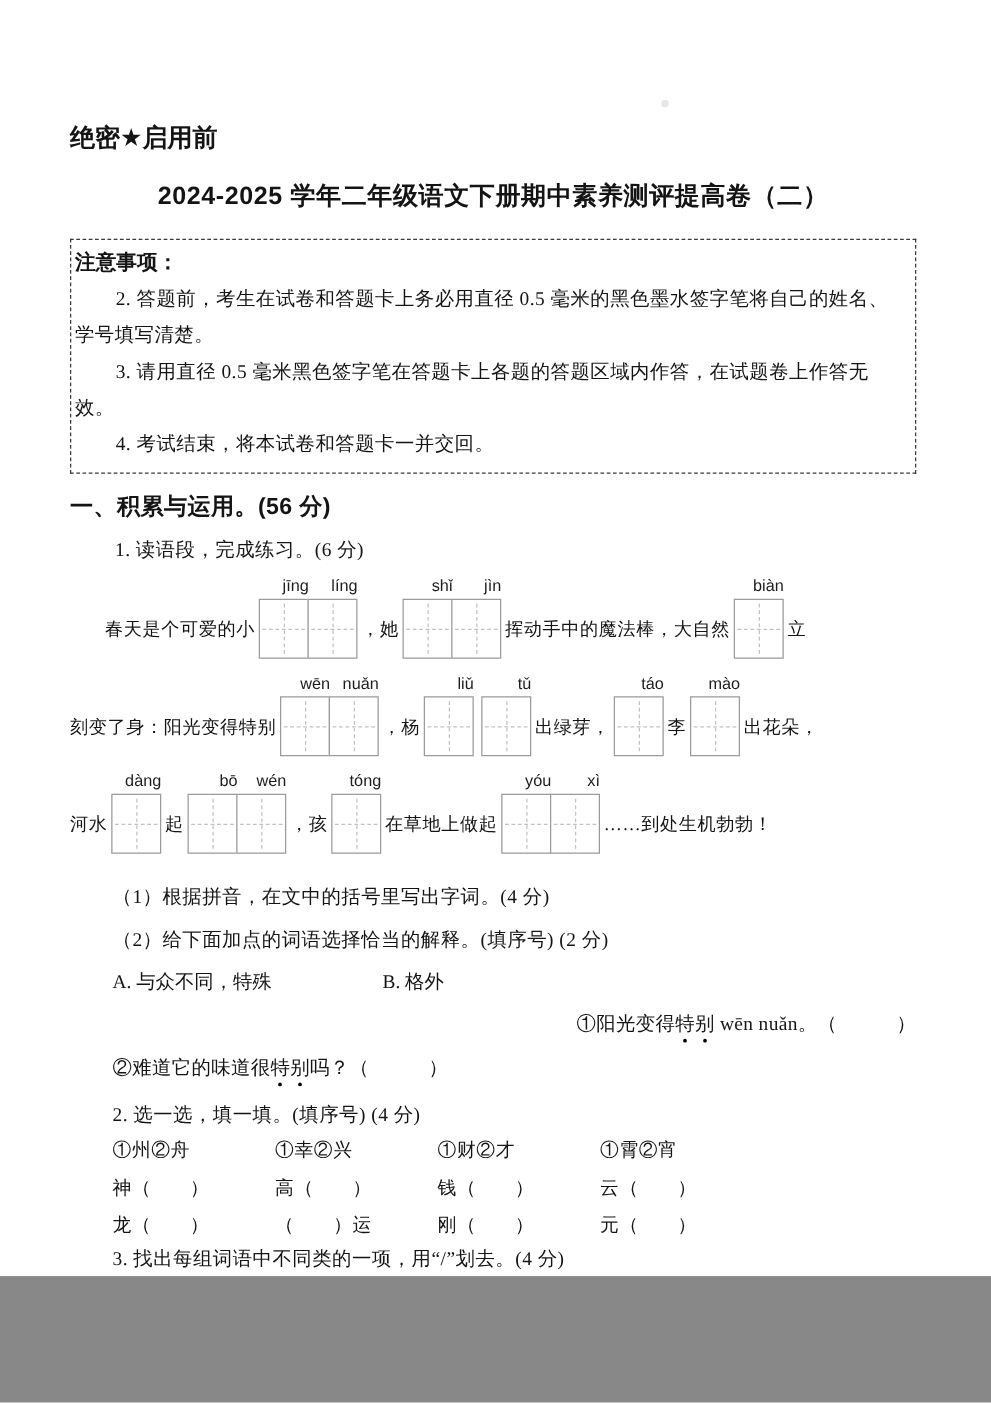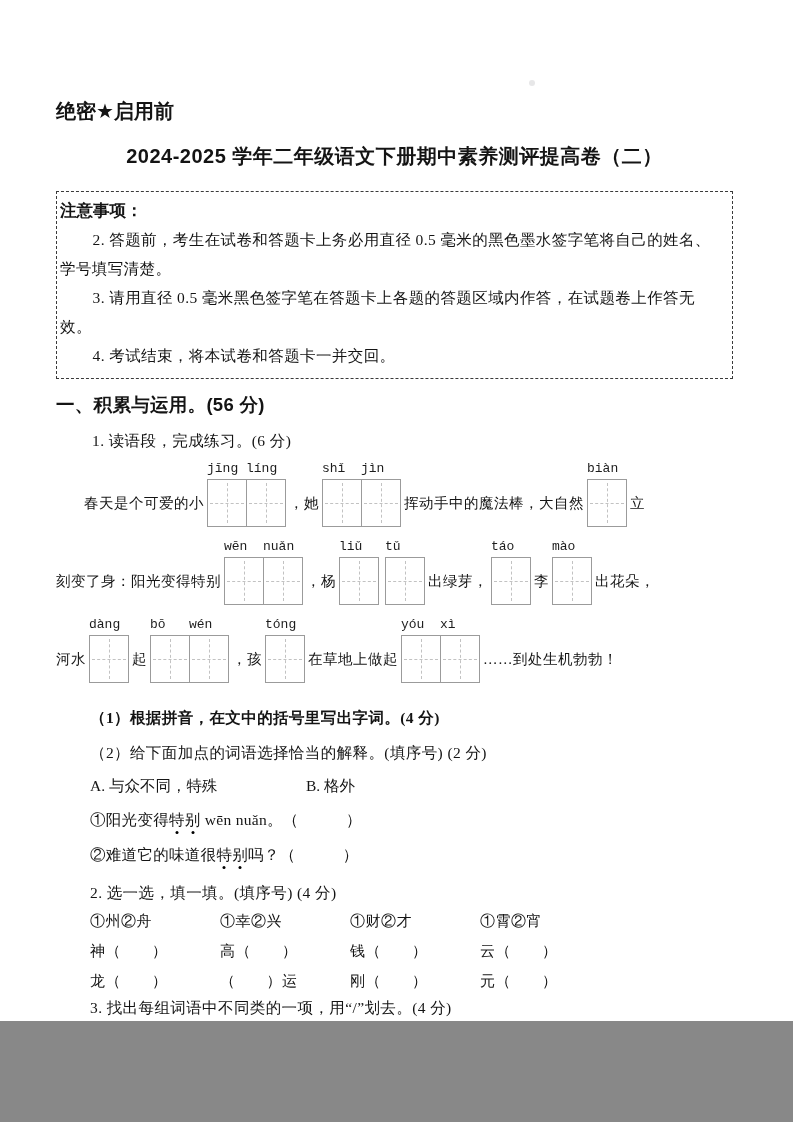--- a/index.html
+++ b/index.html
@@ -32,41 +32,41 @@
     font-family: "Liberation Sans", "DejaVu Sans", sans-serif;
     font-weight: bold; font-size: 16.5px; line-height: 29px;
   }
   .notice-item { margin: 0; font-size: 15.5px; line-height: 29px; text-indent: 2.1em; letter-spacing: .4px; }
   .sec-heading {
     font-family: "Liberation Sans", "DejaVu Sans", sans-serif;
     font-weight: bold; font-size: 18.5px; margin-top: 13px; letter-spacing: .3px;
   }
   .q-title { font-size: 15.5px; margin: 13px 0 0 0; padding-left: 36px; line-height: 22px; letter-spacing: .4px; }
   .sub-q   { font-size: 15.5px; margin: 13px 0 0 0; padding-left: 34px; line-height: 22px; letter-spacing: .4px; }
-  .sub-q.first { margin-top: 24px; font-weight: bold; }
+  .sub-q.first { margin-top: 24px; }
   .choices-row { display: flex; padding-left: 34px; margin-top: 11px; font-size: 15.5px; line-height: 22px; }
   .choice-a { width: 216px; }
   
   .gline { display: flex; align-items: center; font-size: 14.5px; margin-top: 30px; white-space: pre; }
   .gline.first { padding-left: 28px; margin-top: 27px; }
   .gline .ptext { letter-spacing: .5px; }
   .wgroup { display: inline-flex; margin: 0 3px; }
   .wcell { position: relative; display: inline-block; }
   .wcell + .wcell { margin-left: -1px; }
   .plabel {
-    position: absolute; top: -17px; left: 0; width: 100%; text-align: left;
-    font-family: Liberation Mono, monospace;
+    position: absolute; top: -17px; left: 0; width: 100%; text-align: right;
+    font-family: Liberation Sans, sans-serif;
     font-size: 13px; line-height: 14px; color: #1c1c1c; white-space: nowrap;
   }
   .wsq { display: block; width: 40px; height: 48px; border: 1px solid #9b9b9b; position: relative; background: #fff; }
   .wsq::before { content: ""; position: absolute; top: 3px; bottom: 3px; left: 50%; border-left: 1px dashed #c2c2c2; }
   .wsq::after  { content: ""; position: absolute; left: 2px; right: 2px; top: 50%; border-top: 1px dashed #c2c2c2; }
   
   .fill-item { display: block; font-size: 15.5px; line-height: 22px; padding-left: 34px; white-space: pre; letter-spacing: .3px; }
-  .fill-item.i1 { margin-top: 12px; }
+  .fill-item.i1 { margin-top: 12px; text-align: right; }
   .fill-item.i2 { margin-top: 13px; }
   .em-char { position: relative; display: inline-block; }
   .em-char::after {
     content: ""; position: absolute; left: 50%; bottom: -3px;
     width: 3px; height: 3px; border-radius: 50%; background: #000;
     transform: translateX(-50%);
   }
   .q2-table {
     display: grid; grid-template-columns: 130px 130px 130px 1fr;
     padding-left: 34px; margin-top: 2px;

